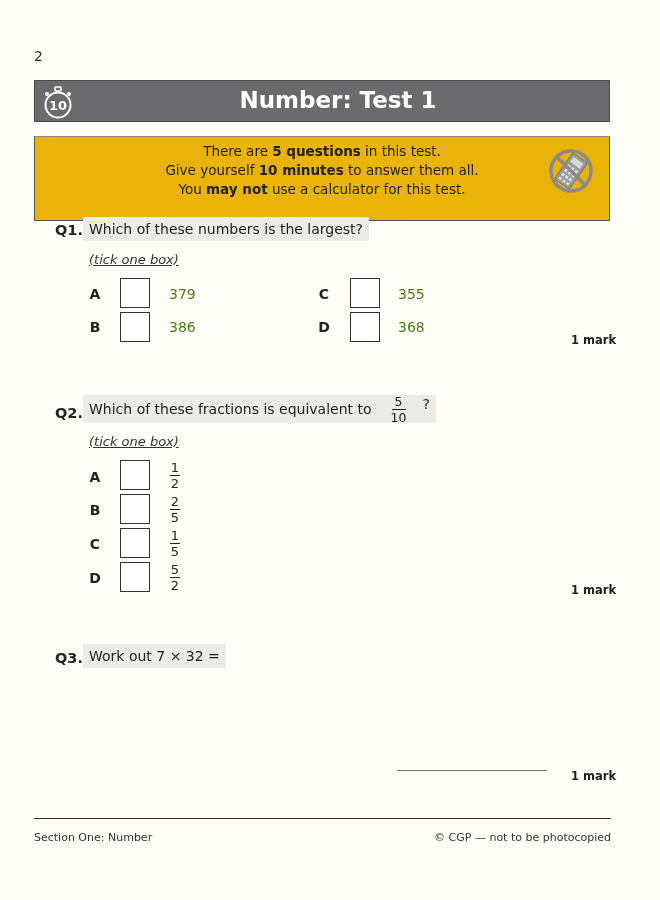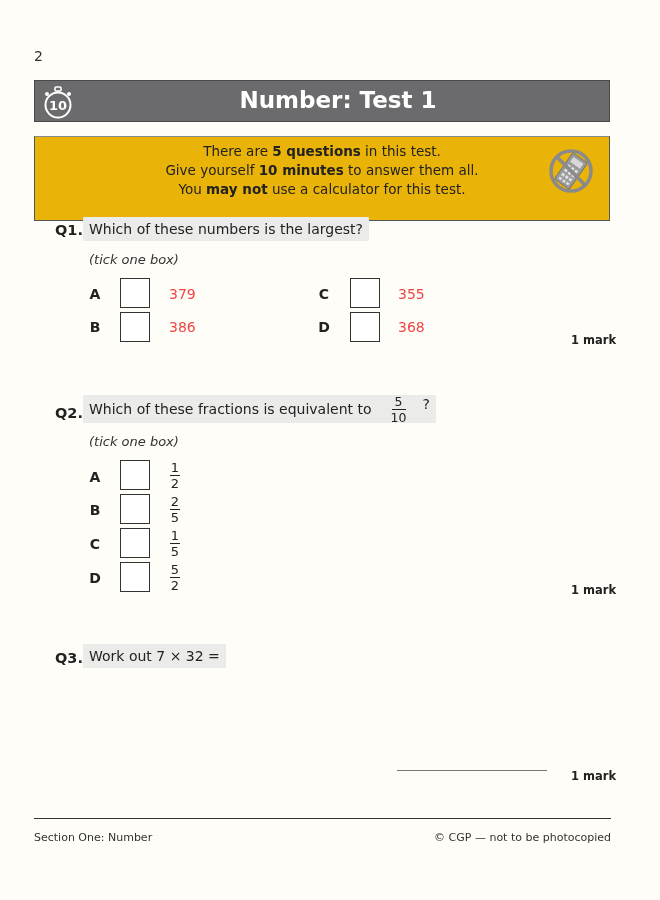--- a/index.html
+++ b/index.html
@@ -21,24 +21,24 @@
   .info-box {
     left:34px; top:136px; width:576px; height:85px; background:#eab308;
     border:1px solid #555; border-top-color:#888; box-sizing:border-box;
   }
   .info-box .lines { position:absolute; left:0; right:0; top:5px; text-align:center; font-size:13.5px; line-height:19px; color:#222; }
   .calc { position:absolute; right:14px; top:10px; width:48px; height:48px; }
   .q-label { font-weight:bold; font-size:14.5px; color:#222; }
   .q-text {
     background:#ebebea; border-radius:1px; padding:4px 6px; font-size:14px; color:#222;
   }
-  .tick { font-style:italic; font-size:13px; color:#333; }
+  .tick { font-style:italic; font-size:13px; color:#333;text-decoration:underline; }
   .opt-letter { font-weight:bold; font-size:14px; color:#222; width:16px; text-align:center; }
   .box { width:30px; height:30px; border:1px solid #333; background:#fff; box-sizing:border-box; }
-  .val { font-size:14px; color:#ef4444; }
+  .val { font-size:14px; color:#4d7c0f; }
   .frac { display:inline-flex; flex-direction:column; align-items:center; font-size:13px; line-height:13px; color:#222; }
   .frac .bar { width:10px; border-top:1px solid #222; margin:1px 0; }
   .mark { font-weight:bold; font-size:11.5px; color:#222; }
   .footer-rule { left:34px; top:818px; width:577px; height:0; border-top:1.5px solid #333; }
   .footer { font-size:11px; color:#333; }
 </style>
 </head>
 <body>
 
 <div class="abs page-num">2</div>

